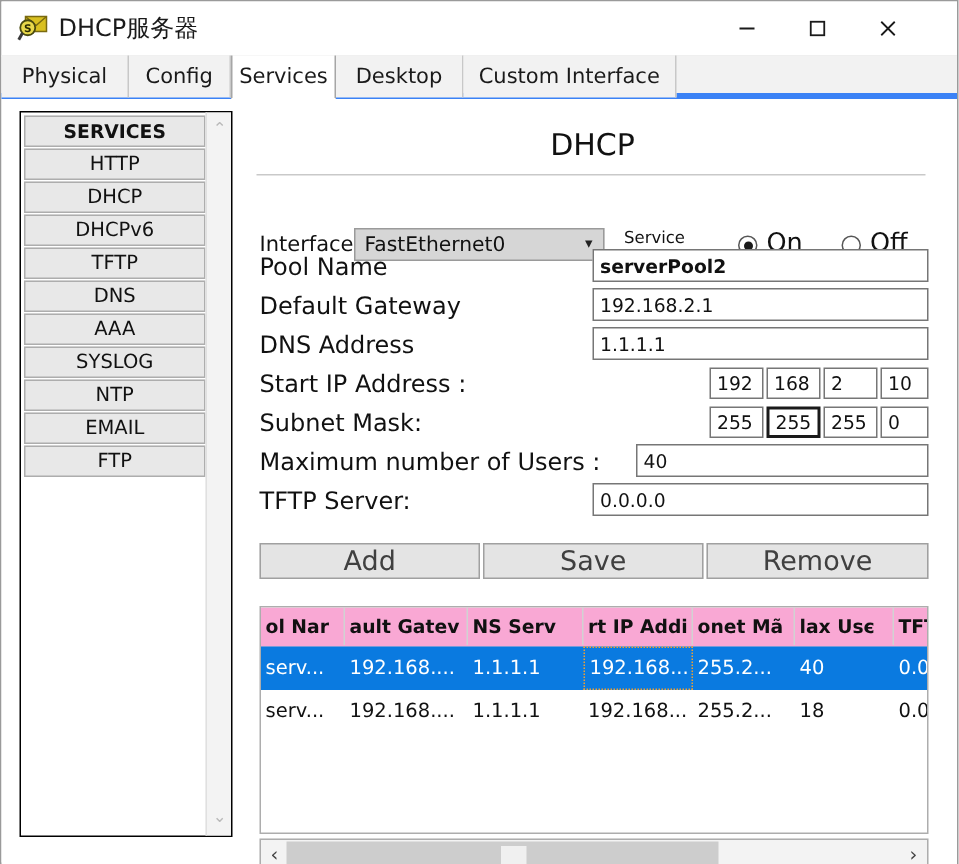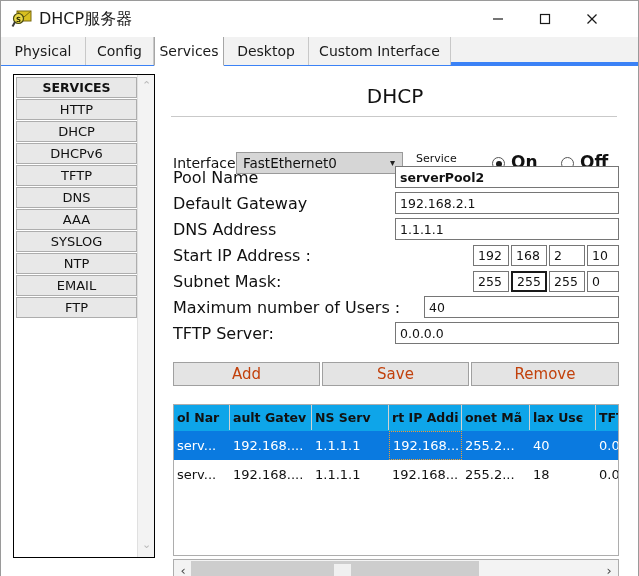--- a/index.html
+++ b/index.html
@@ -232,21 +232,20 @@
     border-radius: 50%;
     background: #1a1a1a;
   }
   #radio-on { left: 319px; }
   #radio-off { left: 388px; }
   .radio-text {
     position: absolute;
     top: 0px;
     font-size: 17px;
     color: #111111;
-    font-weight: bold;
   }
   #text-on { left: 338px; }
   #text-off { left: 407px; }
 
   
   .frow {
     position: absolute;
     left: 4px;
     width: 446px;
     height: 25px;
@@ -290,41 +289,41 @@
   .actbtn {
     position: absolute;
     top: 0;
     height: 24px;
     box-sizing: border-box;
     border: 1px solid #a0a0a0;
     background: #e4e4e4;
     display: flex;
     align-items: center;
     justify-content: center;
-    font-size: 15px;
-    color: #c2410c;
+    font-size: 18px;
+    color: #404040;
   }
 
   
   #table-wrap {
     position: absolute;
     left: 4px; top: 330px;
     width: 446px;
     height: 152px;
     box-sizing: border-box;
     border: 1px solid #adadad;
     background: #ffffff;
     overflow: hidden;
   }
   #thead {
     position: absolute;
     left: 0; top: 0;
     width: 100%;
     height: 26px;
-    background: #0ea5e9;
+    background: #f9a8d4;
     border-bottom: 1px solid #d2d2d2;
   }
   .th {
     position: absolute;
     top: 0;
     height: 25px;
     box-sizing: border-box;
     border-right: 1px solid #d2d2d2;
     display: flex;
     align-items: center;

